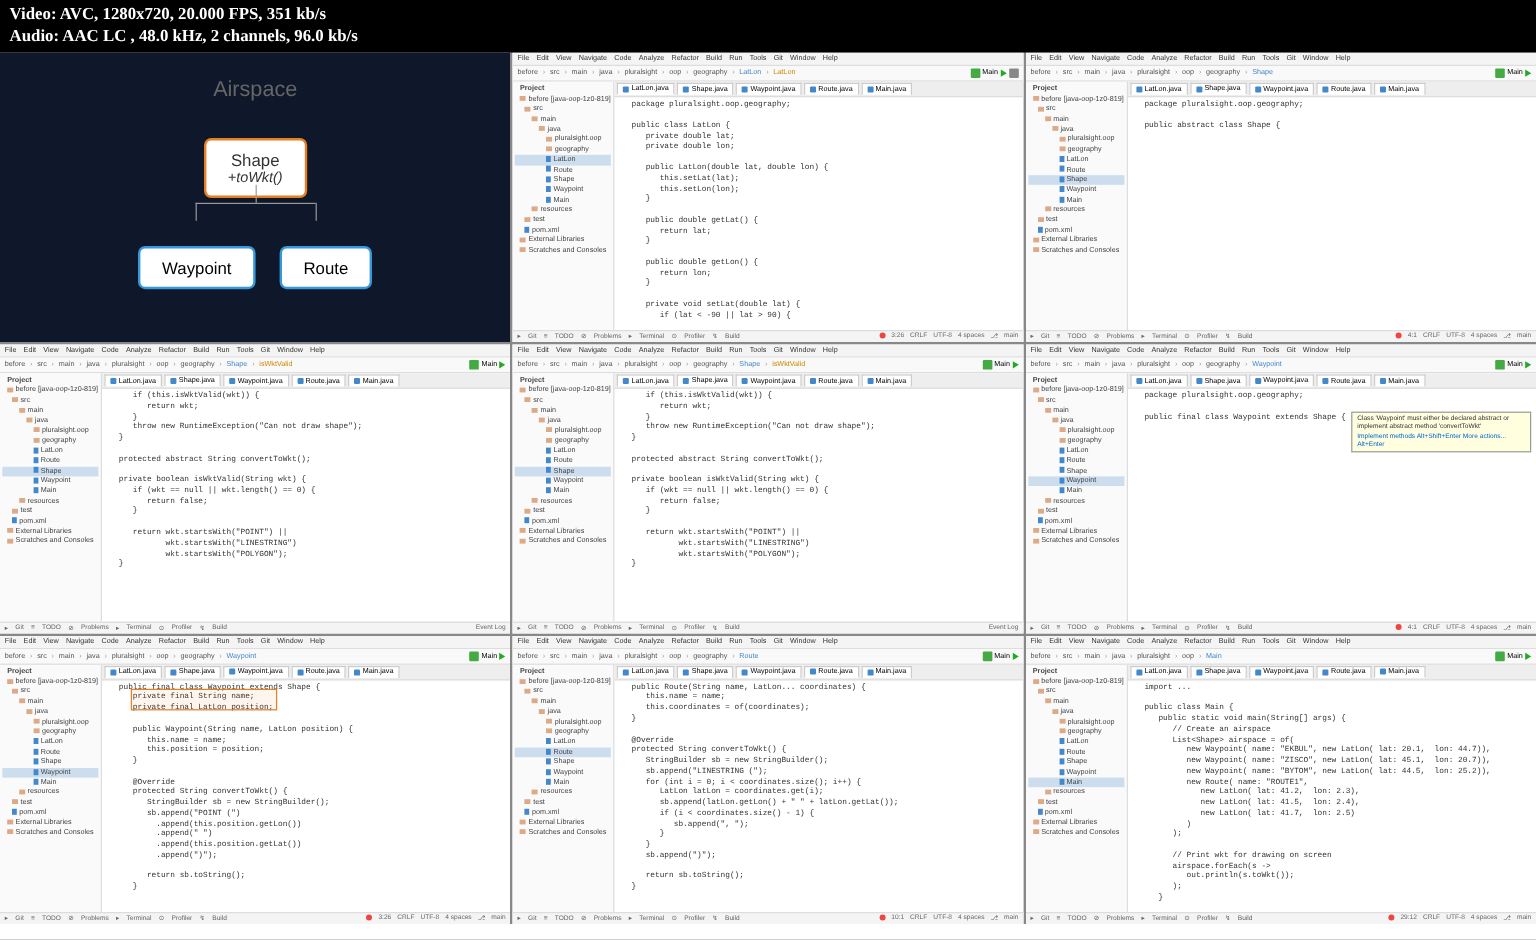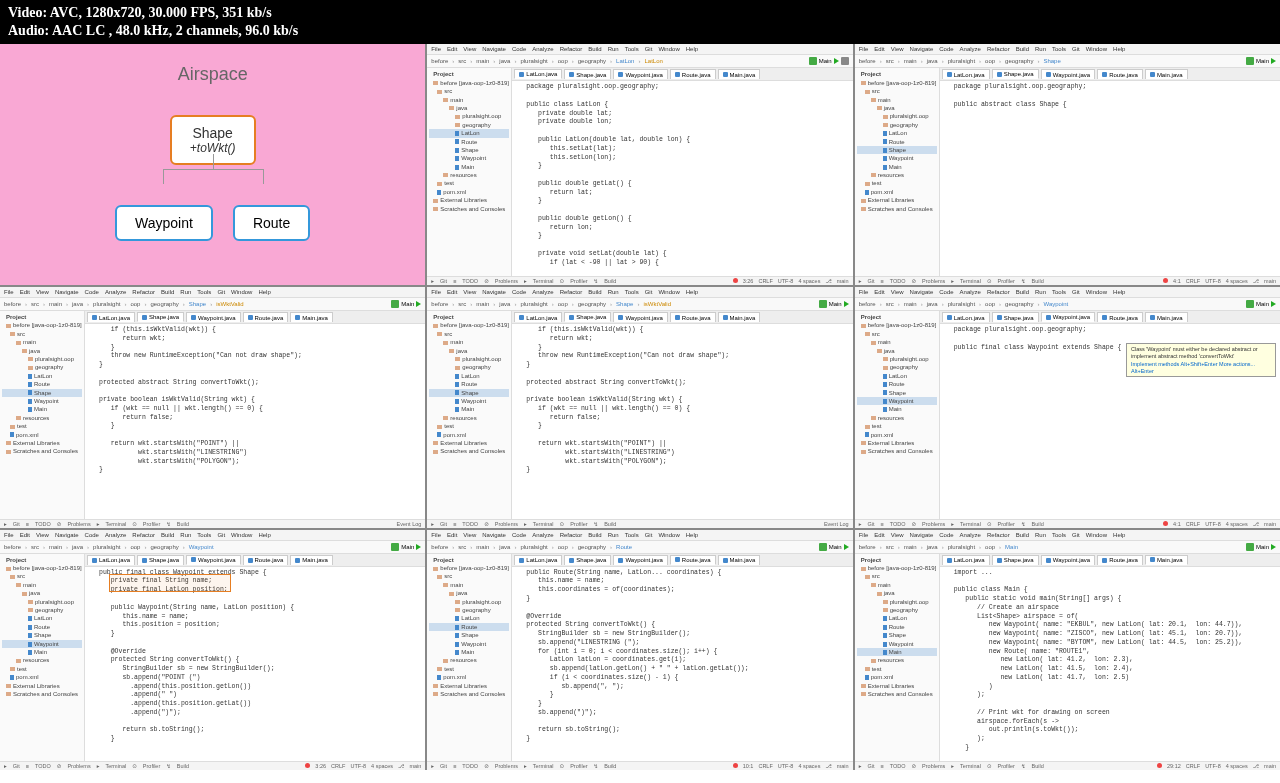--- a/index.html
+++ b/index.html
@@ -5,21 +5,21 @@
 * { margin: 0; padding: 0; box-sizing: border-box; }
 body { width: 1280px; height: 783px; background: #fff; font-family: Arial, sans-serif; overflow: hidden; }
 
 .header { background: #000; color: #fff; padding: 4px 8px; font-family: Georgia, serif; font-weight: bold; font-size: 14px; line-height: 1.3; }
 
 .grid { display: grid; grid-template-columns: repeat(3, 1fr); grid-template-rows: repeat(3, 1fr); gap: 2px; height: 726px; background: #888; }
 
 .tile { background: #fff; overflow: hidden; position: relative; font-size: 6px; }
 
 
-.diagram { background: #f9a8d4; display: flex; flex-direction: column; align-items: center; justify-content: flex-start; padding-top: 20px; }
+.diagram { background: #0f172a; display: flex; flex-direction: column; align-items: center; justify-content: flex-start; padding-top: 20px; }
 .diagram-title { font-size: 18px; color: #666; font-family: Arial; margin-bottom: 30px; }
 .d-box { border: 2px solid; border-radius: 6px; padding: 8px 18px; text-align: center; font-size: 14px; background: #fff; }
 .d-shape { border-color: #e67e22; color: #333; }
 .d-leaf { border-color: #3498db; }
 .d-row { display: flex; gap: 20px; margin-top: 40px; position: relative; }
 .d-lines { position: absolute; top: 110px; width: 200px; height: 40px; }
 .d-lines::before { content:''; position:absolute; left:50%; top:0; width:1px; height:15px; background:#999; }
 .d-lines::after { content:''; position:absolute; left:25%; right:25%; top:15px; height:1px; background:#999; }
 .d-vline { position:absolute; top:15px; width:1px; height:15px; background:#999; }
 
@@ -55,21 +55,21 @@
 .red-dot { width:5px; height:5px; background:#e44; border-radius:50%; }
 
 .hl-box { border:1px solid #e67e22; background:rgba(230,126,34,.08); position:absolute; }
 .tooltip { position:absolute; background:#ffffe0; border:1px solid #999; padding:2px 4px; font-size:5.5px; color:#333; font-family:Arial; z-index:10; white-space:normal; width:150px; line-height:1.2; }
 
 </style>
 </head>
 <body>
 
 <div class="header">
-  <div>Video: AVC, 1280x720, 30.000 FPS, 351 kb/s</div>
+  <div>Video: AVC, 1280x720, 20.000 FPS, 351 kb/s</div>
   <div>Audio: AAC LC , 48.0 kHz, 2 channels, 96.0 kb/s</div>
 </div>
 
 <div class="grid">
 
   <div class="tile diagram">
     <div class="diagram-title">Airspace</div>
     <div class="d-box d-shape">
       <div>Shape</div>
       <div style="font-style:italic;font-size:12px">+toWkt()</div>

